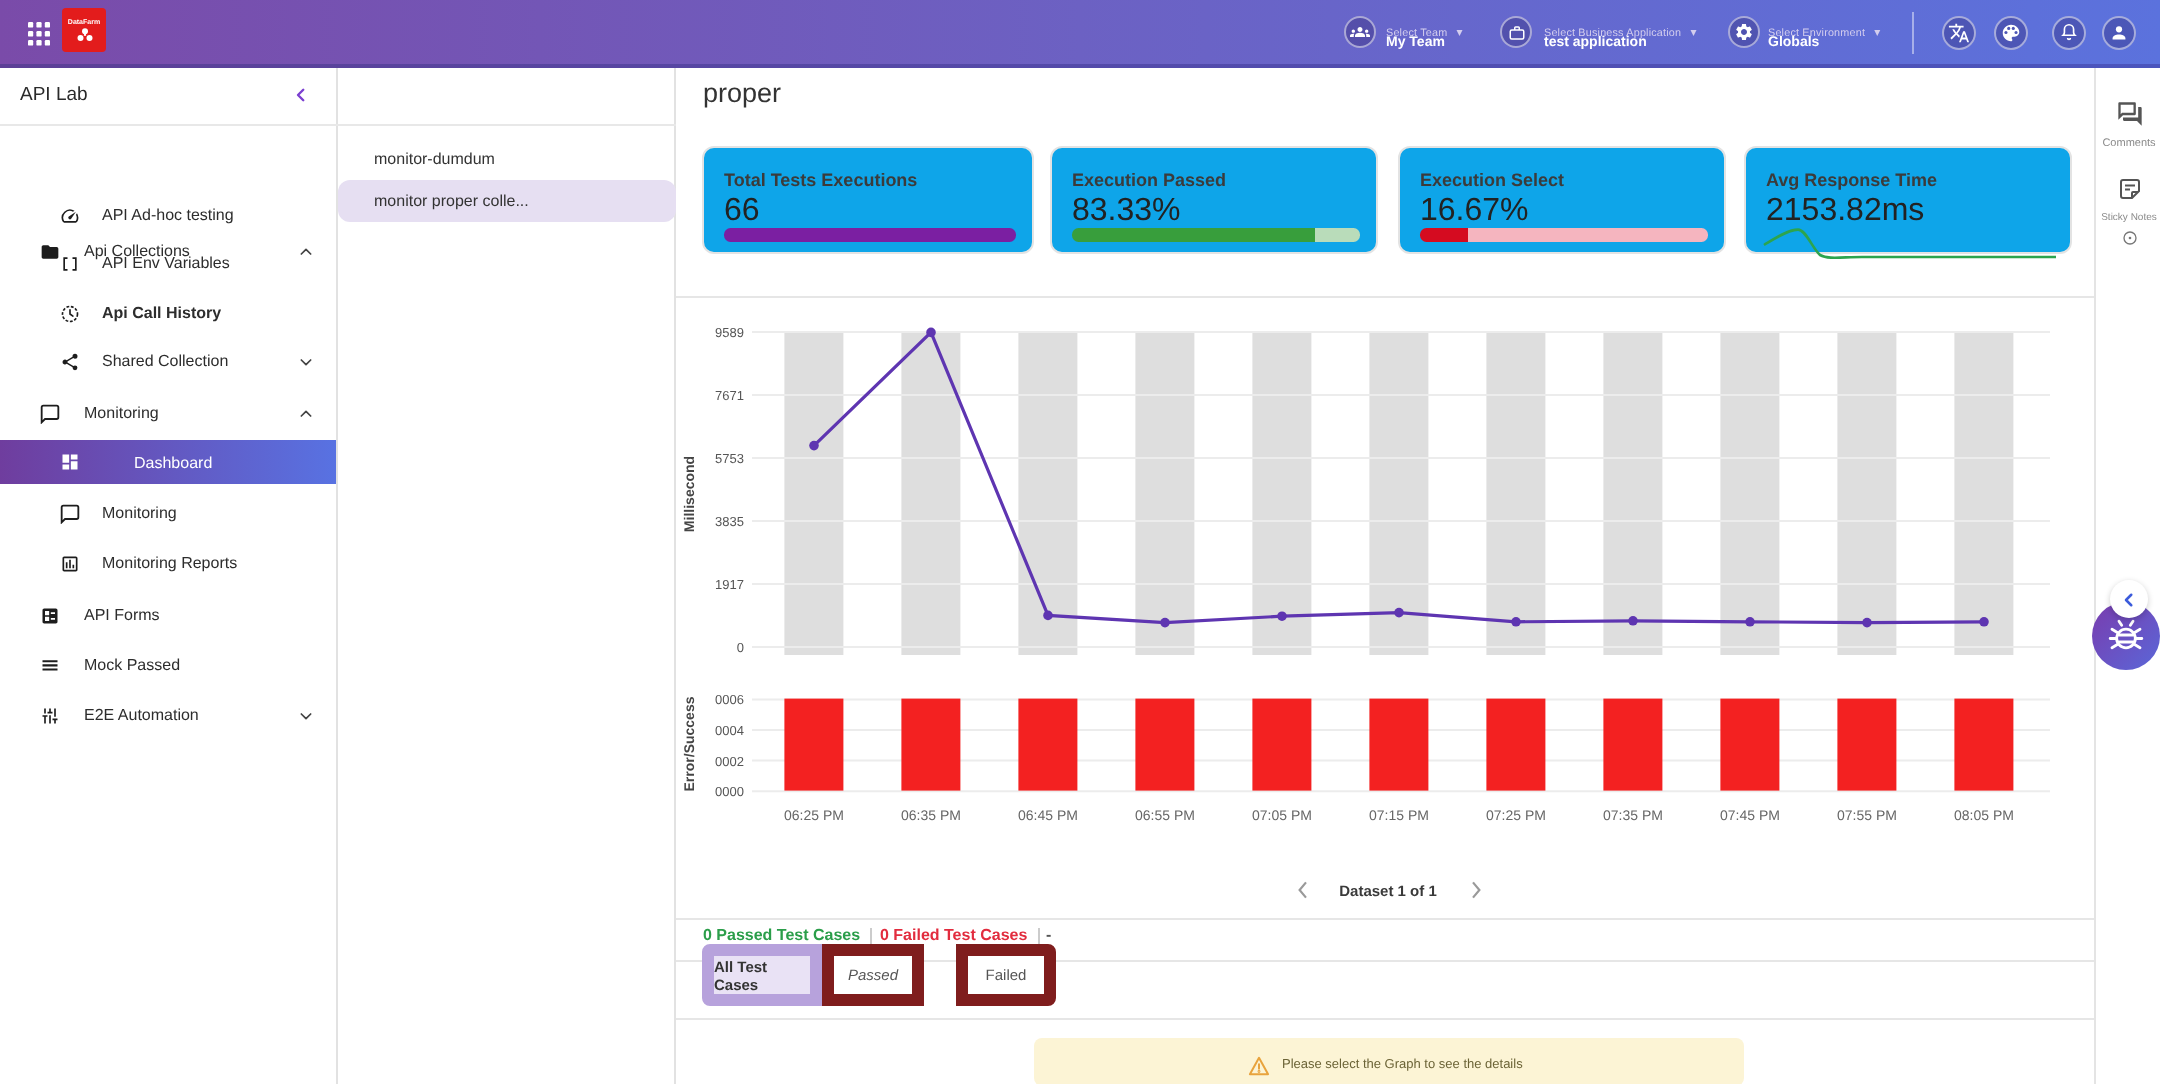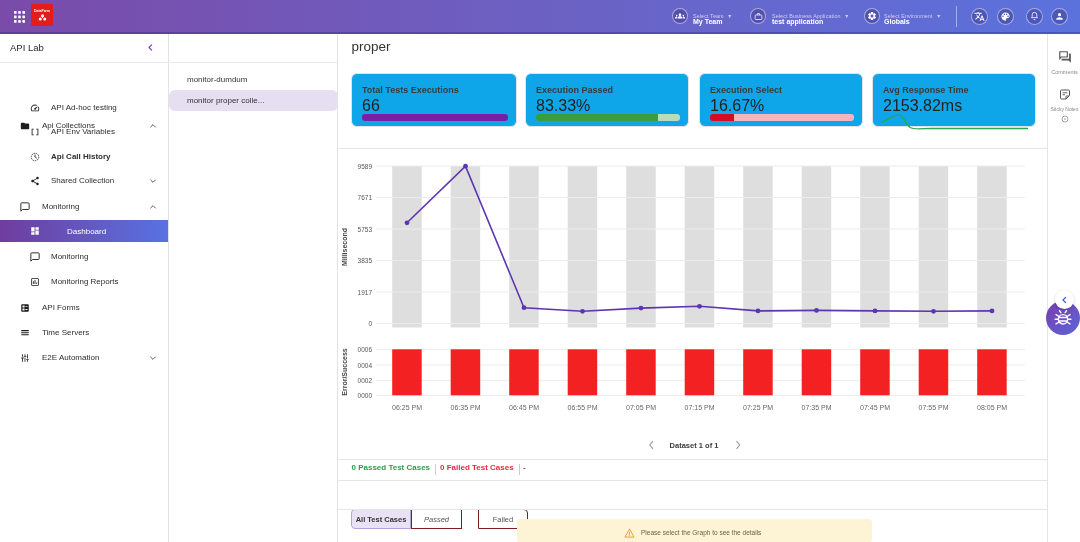--- a/index.html
+++ b/index.html
@@ -34,21 +34,21 @@
   #p2-sel { background:#e6dff2; border-radius:6px; }
   
   #main { position:absolute; left:338px; top:33px; width:709px; height:509px; background:#fff; }
   .card { position:absolute; top:40px; height:54px; border:1px solid #e3e3e3; border-radius:6px; background:#0ea5e9; }
   .card .t { position:absolute; left:10px; top:10.5px; font-size:9px; font-weight:bold; color:#3b3b3b; white-space:nowrap; letter-spacing:0; }
   .card .v { position:absolute; left:10px; top:23px; font-size:16px; color:#222; }
   .card .bar { position:absolute; left:9.5px; top:40px; height:6.5px; border-radius:3.25px; }
   .hline { position:absolute; left:0; width:709px; height:1px; background:#e6e6e6; }
   
   .restxt { font-size:8px; font-weight:bold; white-space:nowrap; }
-  .tab { position:absolute; top:476px; height:20px; font-size:7.5px; display:flex; align-items:center; justify-content:center; border:1px solid #7f1d1d; background:#fff; color:#555; }
+  .tab { position:absolute; top:439px; height:31px; font-size:7.5px; display:flex; align-items:center; justify-content:center; border:6px solid #7f1d1d; background:#fff; color:#555; }
   
   #rstrip { position:absolute; left:1047px; top:33px; width:33px; height:509px; background:#fff; border-left:1px solid #e4e4e4; }
   .rs-lbl { position:absolute; width:33px; text-align:center; font-size:5.5px; color:#8a8a8a; white-space:nowrap; }
 </style>
 </head>
 <body>
 
 <div id="topbar">
 
   <svg class="abs" style="left:14px;top:11px" width="11" height="12" viewBox="0 0 11 12">
@@ -213,21 +213,21 @@
     <div class="mrow" style="top:262px;">
       <svg class="ic" viewBox="0 0 24 24" fill="#1d1d1d">
           <path d="M19 21H5c-1.1 0-2-.9-2-2V5c0-1.1.9-2 2-2h14c1.1 0 2 .9 2 2v14c0 1.1-.9 2-2 2zM13 9.5h5v-2h-5v2zm0 7h5v-2h-5v2zM6 11h5V6H6v5zm0 7h5v-5H6v5z"></path>
         </svg>
       <span class="tx1">API Forms</span>
     </div>
     <div class="mrow" style="top:287px;">
       <svg class="ic" viewBox="0 0 24 24" fill="#1d1d1d">
           <path d="M3 5h18v2.5H3zm0 5h18v2.5H3zm0 5h18v2.5H3z"></path>
         </svg>
-      <span class="tx1">Time Servers</span>
+      <span class="tx1">Mock Passed</span>
     </div>
     <div class="mrow" style="top:312px;">
       <svg class="ic" viewBox="0 0 24 24" fill="#1d1d1d" transform="rotate(90)">
           <path d="M3 17v2h6v-2H3zM3 5v2h10V5H3zm10 16v-2h8v-2h-8v-2h-2v6h2zM7 9v2H3v2h4v2h2V9H7zm14 4v-2H11v2h10zm-6-4h2V7h4V5h-4V3h-2v6z"></path>
         </svg>
       <span class="tx1">E2E Automation</span>
       <svg class="chev" viewBox="0 0 24 24" fill="none" stroke="#444" stroke-width="2.6" stroke-linecap="round" stroke-linejoin="round">
           <path d="M5 9 L12 16 L19 9"></path>
         </svg>
     </div>

